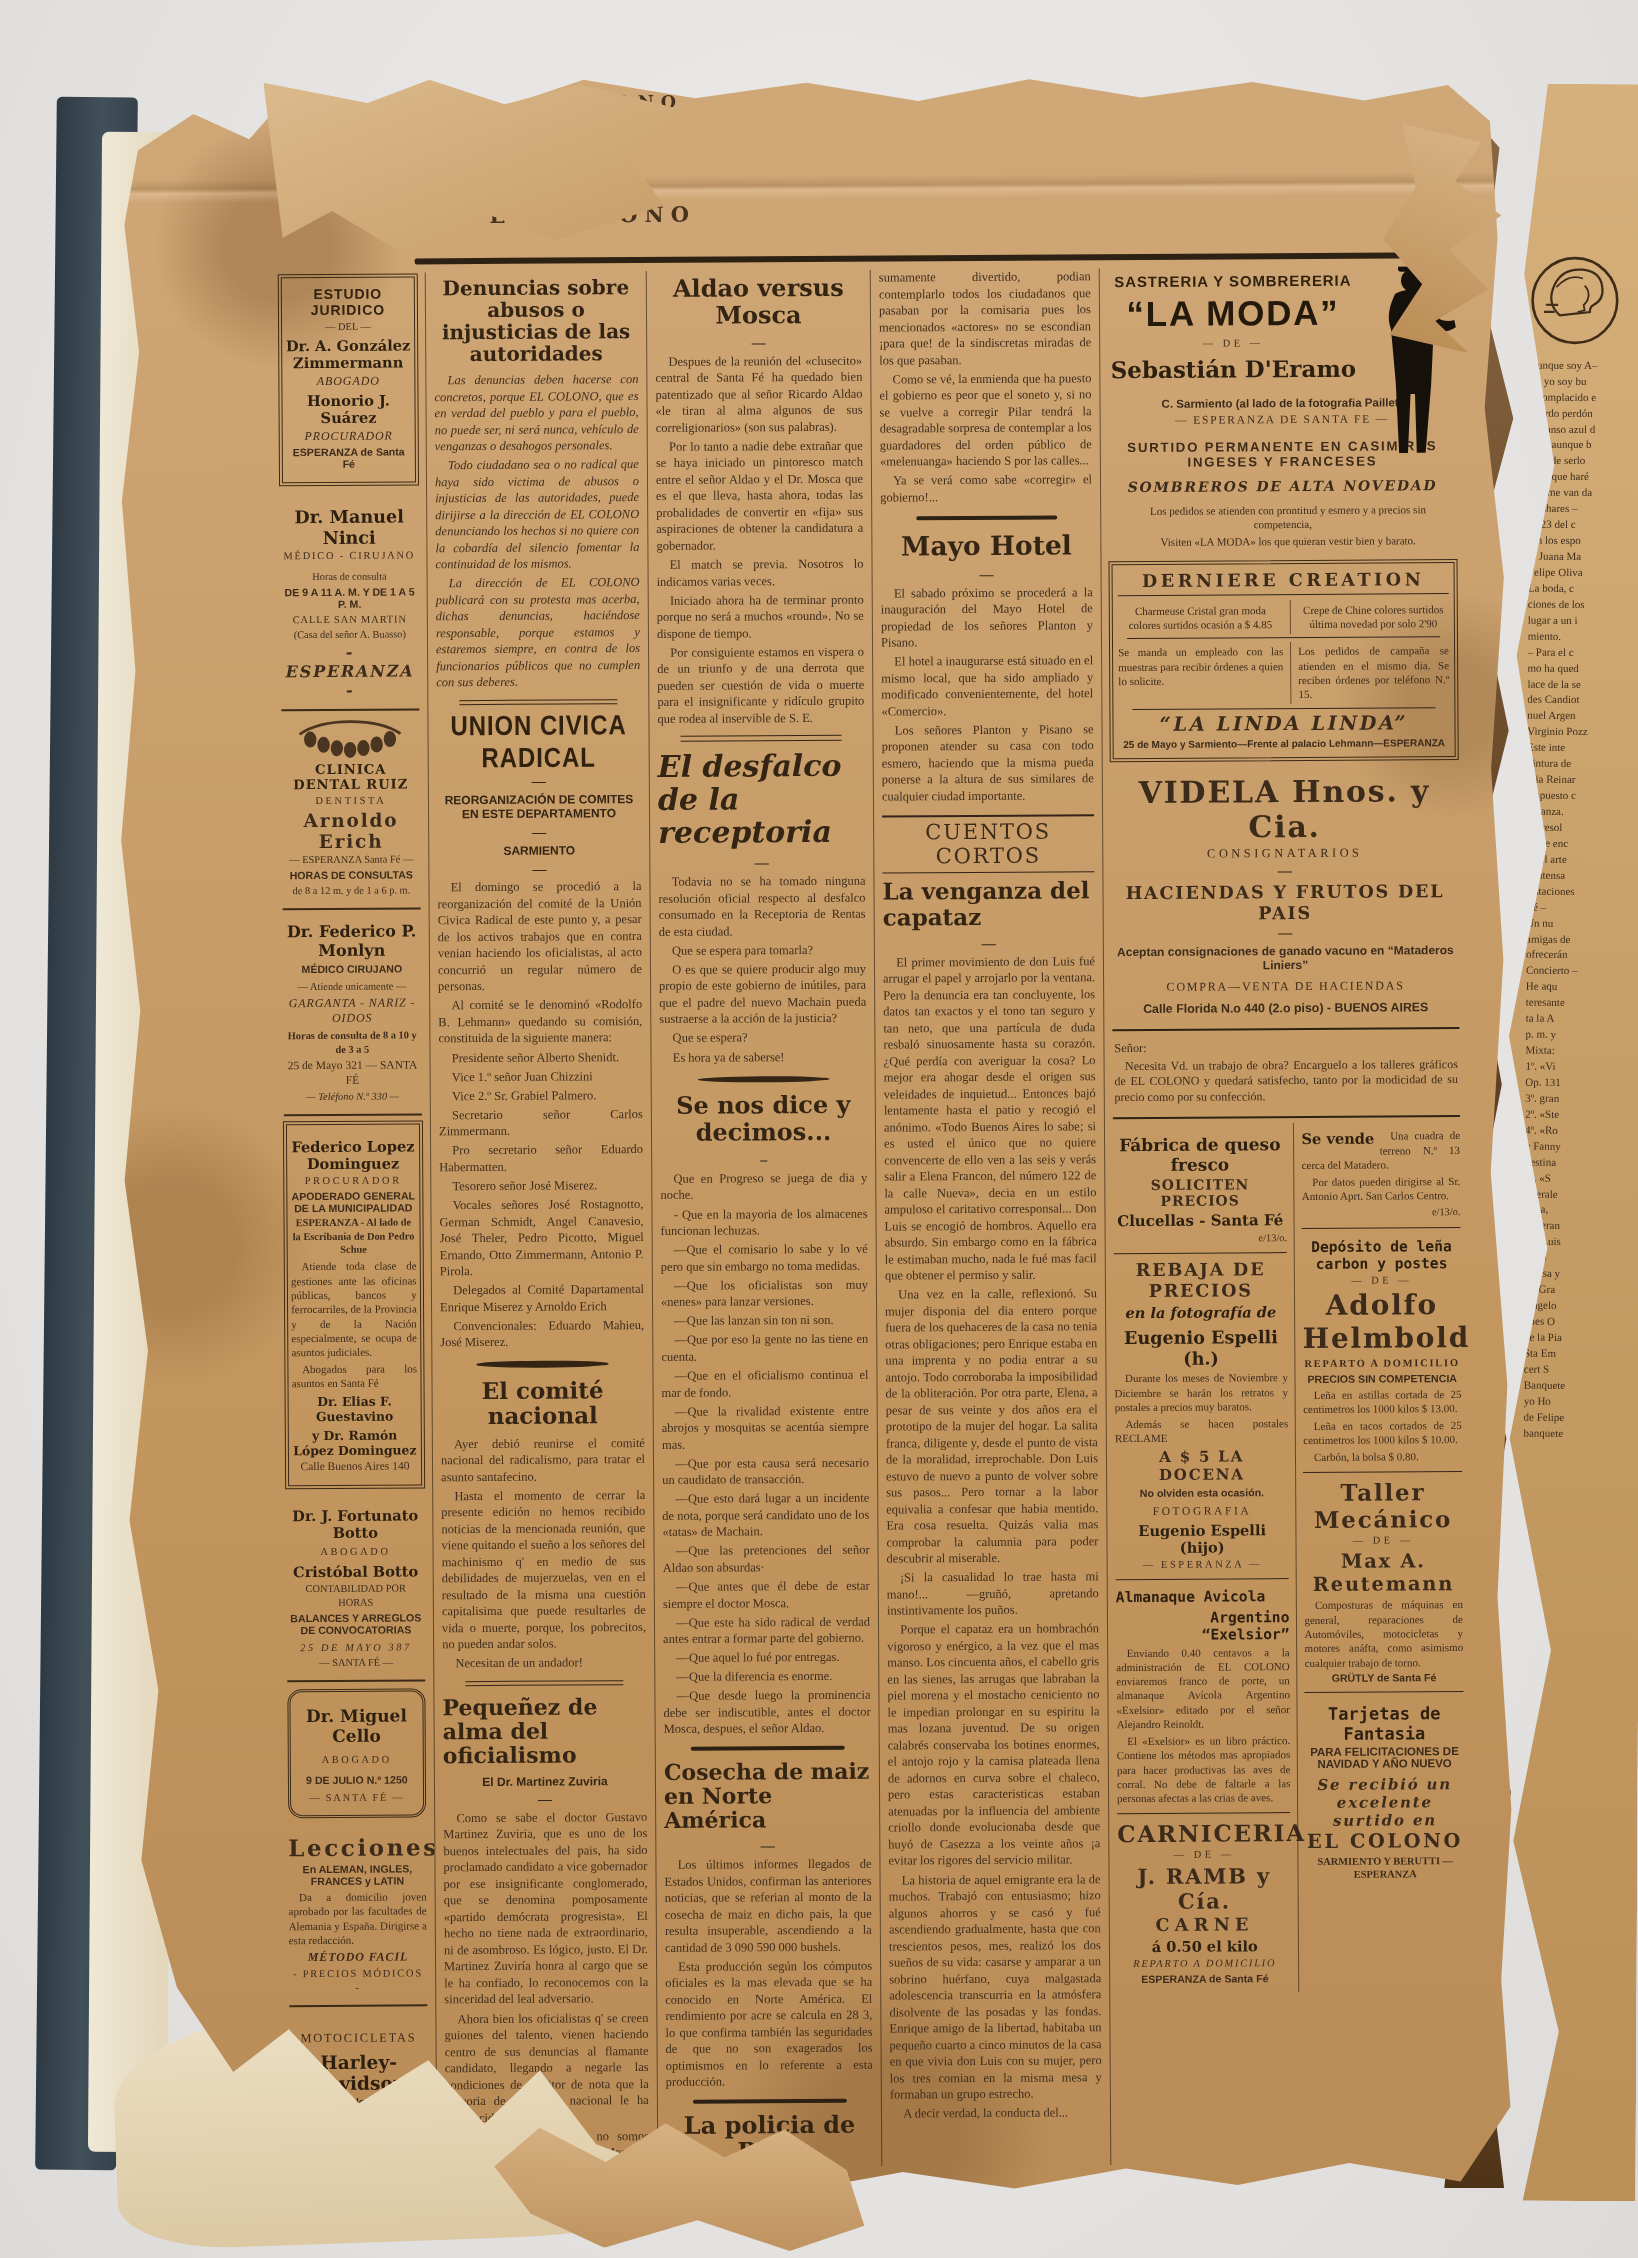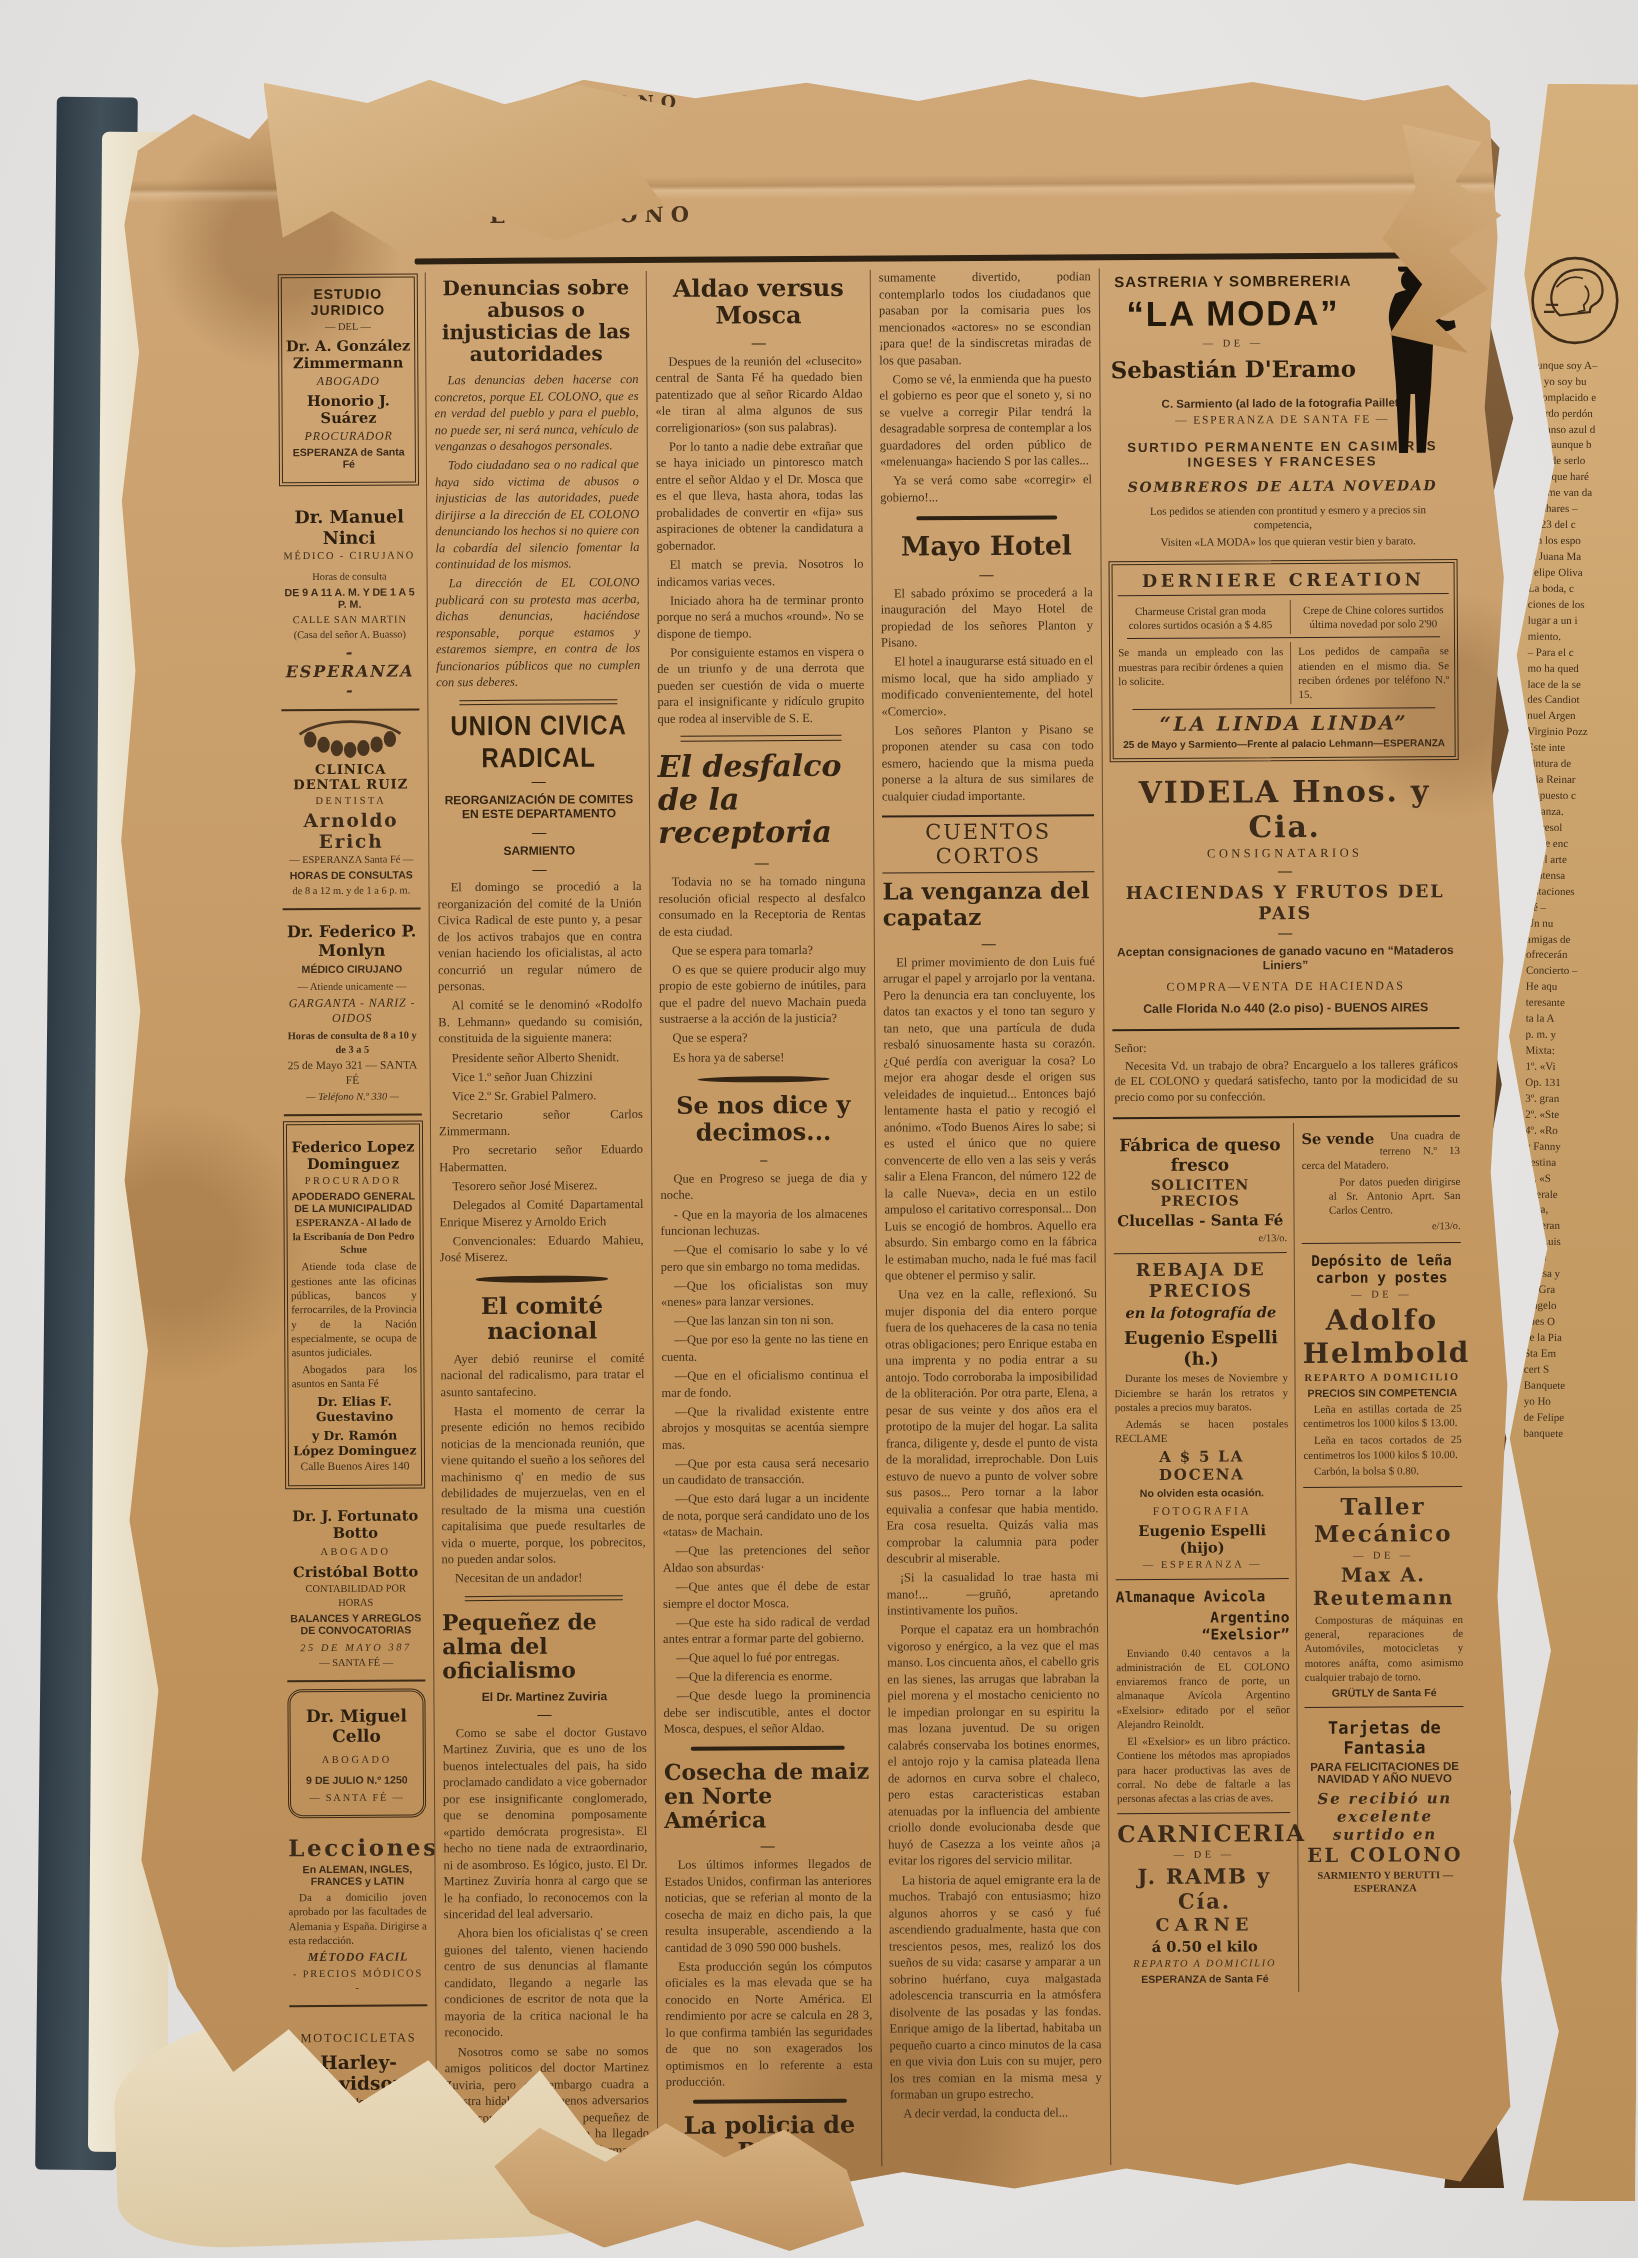--- a/index.html
+++ b/index.html
@@ -292,20 +292,21 @@
         <div class="dash-sep">—</div>
         <p class="p">El domingo se procedió a la reorganización del comité de la Unión Civica Radical de este punto y, a pesar de los activos trabajos que en contra venian haciendo los oficialistas, al acto concurrió un regular número de personas.</p>
         <p class="p">Al comité se le denominó «Rodolfo B. Lehmann» quedando su comisión, constituida de la siguiente manera:</p>
         <div>
             <p class="p">Presidente señor Alberto Shenidt.</p>
             <p class="p">Vice 1.º señor Juan Chizzini</p>
             <p class="p">Vice 2.º Sr. Grabiel Palmero.</p>
             <p class="p">Secretario señor Carlos Zimmermann.</p>
             <p class="p">Pro secretario señor Eduardo Habermatten.</p>
             <p class="p">Tesorero señor José Miserez.</p>
+            <p class="p">Vocales señores José Rostagnotto, German Schmidt, Angel Canavesio, José Theler, Pedro Picotto, Miguel Ernando, Otto Zimmermann, Antonio P. Pirola.</p>
             <p class="p">Delegados al Comité Dapartamental Enrique Miserez y Arnoldo Erich</p>
             <p class="p">Convencionales: Eduardo Mahieu, José Miserez.</p>
           </div>
       </article>
       <div class="sep-diamond"></div>
       <article>
         <h2 class="h-news" style="font-size:23px;">El comité nacional</h2>
         <p class="p">Ayer debió reunirse el comité nacional del radicalismo, para tratar el asunto santafecino.</p>
         <p class="p">Hasta el momento de cerrar la presente edición no hemos recibido noticias de la mencionada reunión, que viene quitando el sueño a los señores del machinismo q' en medio de sus debilidades de mujerzuelas, ven en el resultado de la misma una cuestión capitalisima que puede resultarles de vida o muerte, porque, los pobrecitos, no pueden andar solos.</p>
         <p class="p">Necesitan de un andador!</p>
@@ -507,21 +508,21 @@
             <div class="ad-name-md">á 0.50 el kilo</div>
             <div class="ad-small" style="font-style:italic;letter-spacing:1.8px;">REPARTO A DOMICILIO</div>
             <div class="ad-caps">ESPERANZA de Santa Fé</div>
           </div>
         </div>
 
         <div>
           <div style="border-bottom:1.8px solid #33241a;padding:3.5px 0 7px;">
             <span class="ad-name-md" style="float:left;margin-right:5.3px;">Se vende</span>
             <p class="ad-p">Una cuadra de terreno N.º 13 cerca del Matadero.</p>
-            <p class="ad-p" style="clear:both;margin-left:27px;">Por datos pueden dirigirse al Sr. Antonio Aprt. San Carlos Centro.</p>
+            <p class="ad-p" style="clear:both;">Por datos pueden dirigirse al Sr. Antonio Aprt. San Carlos Centro.</p>
             <div class="ad-small" style="text-align:right;">e/13/o.</div>
           </div>
           <div class="ad5" style="border-bottom:1.8px solid #33241a;">
             <div class="ad-name-md" style="font-family:'DejaVu Sans Mono',monospace;">Depósito de leña carbon y postes</div>
             <div class="ad-small" style="letter-spacing:3.5px;">— DE —</div>
             <div class="ad-serif-lg" style="font-size:28px;">Adolfo Helmbold</div>
             <div class="ad-small" style="letter-spacing:1.8px;font-weight:bold;">REPARTO A DOMICILIO</div>
             <div class="ad-caps">PRECIOS SIN COMPETENCIA</div>
             <p class="ad-p">Leña en astillas cortada de 25 centimetros los 1000 kilos $ 13.00.</p>
             <p class="ad-p">Leña en tacos cortados de 25 centimetros los 1000 kilos $ 10.00.</p>

